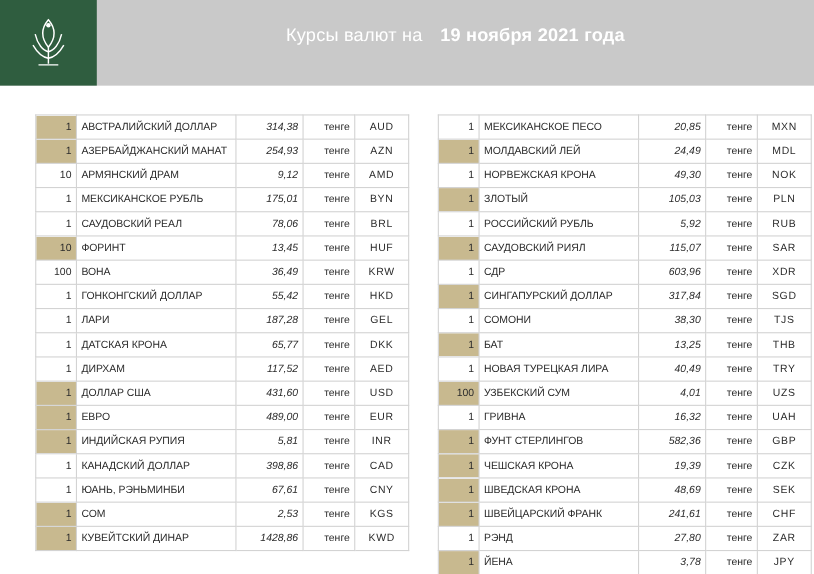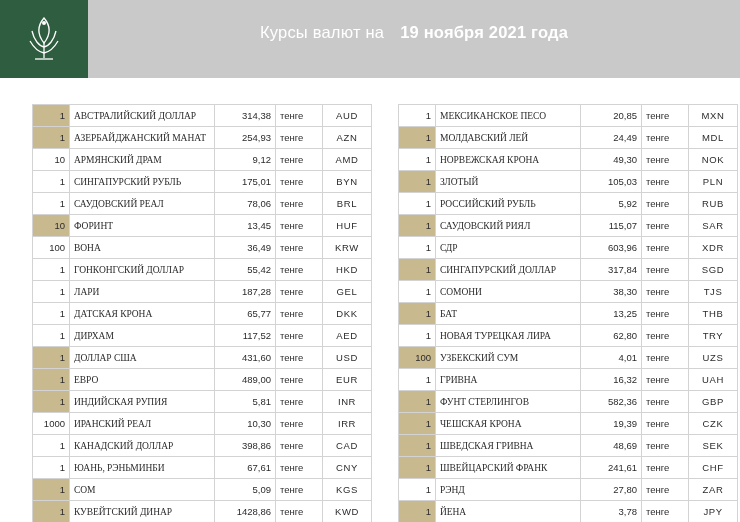--- a/index.html
+++ b/index.html
@@ -88,23 +88,23 @@
     height: 21px;
     font-size: 9.5px;
     color: #2b2b2b;
     padding: 0 4px;
     white-space: nowrap;
     overflow: hidden;
     vertical-align: middle;
   }
   
   .c-qty  { width: 28px;  text-align: right; padding-right: 5px; }
-  .c-name { width: 136px; text-align: left;  padding-left: 6px; font-size: 9px; letter-spacing: -0.05px; font-family: Liberation Serif, serif;}
-  .c-rate { width: 52px;  text-align: right; padding-right: 5px; }
-  .c-unit { width: 38px;  text-align: left;  padding-left: 5px; color:#3a3a3a;}
+  .c-name { width: 136px; text-align: left;  padding-left: 6px; font-size: 9px; letter-spacing: -0.05px;}
+  .c-rate { width: 52px;  text-align: right; padding-right: 5px; font-style: italic; }
+  .c-unit { width: 38px;  text-align: right;  padding-left: 5px; color:#3a3a3a;}
   .c-code { width: 40px;  text-align: center; letter-spacing: 0.6px; }
 
   
   td.hl {
     background: #c8b98f;
   }
   td.qty-plain {
     background: #ffffff;
   }
 </style>
@@ -155,21 +155,21 @@
           </tr>
           <tr>
             <td class="c-qty qty-plain">10</td>
             <td class="c-name">АРМЯНСКИЙ  ДРАМ</td>
             <td class="c-rate">9,12</td>
             <td class="c-unit">тенге</td>
             <td class="c-code">AMD</td>
           </tr>
           <tr>
             <td class="c-qty qty-plain">1</td>
-            <td class="c-name">СИНГАПУРСКИЙ РУБЛЬ</td>
+            <td class="c-name">МЕКСИКАНСКОЕ РУБЛЬ</td>
             <td class="c-rate">175,01</td>
             <td class="c-unit">тенге</td>
             <td class="c-code">BYN</td>
           </tr>
           <tr>
             <td class="c-qty qty-plain">1</td>
             <td class="c-name">САУДОВСКИЙ РЕАЛ</td>
             <td class="c-rate">78,06</td>
             <td class="c-unit">тенге</td>
             <td class="c-code">BRL</td>
@@ -231,44 +231,37 @@
             <td class="c-code">EUR</td>
           </tr>
           <tr>
             <td class="c-qty hl">1</td>
             <td class="c-name">ИНДИЙСКАЯ РУПИЯ</td>
             <td class="c-rate">5,81</td>
             <td class="c-unit">тенге</td>
             <td class="c-code">INR</td>
           </tr>
           <tr>
-            <td class="c-qty qty-plain">1000</td>
-            <td class="c-name">ИРАНСКИЙ РЕАЛ</td>
-            <td class="c-rate">10,30</td>
-            <td class="c-unit">тенге</td>
-            <td class="c-code">IRR</td>
-          </tr>
-          <tr>
             <td class="c-qty qty-plain">1</td>
             <td class="c-name">КАНАДСКИЙ ДОЛЛАР</td>
             <td class="c-rate">398,86</td>
             <td class="c-unit">тенге</td>
             <td class="c-code">CAD</td>
           </tr>
           <tr>
             <td class="c-qty qty-plain">1</td>
             <td class="c-name">ЮАНЬ, РЭНЬМИНБИ</td>
             <td class="c-rate">67,61</td>
             <td class="c-unit">тенге</td>
             <td class="c-code">CNY</td>
           </tr>
           <tr>
             <td class="c-qty hl">1</td>
             <td class="c-name">СОМ</td>
-            <td class="c-rate">5,09</td>
+            <td class="c-rate">2,53</td>
             <td class="c-unit">тенге</td>
             <td class="c-code">KGS</td>
           </tr>
           <tr>
             <td class="c-qty hl">1</td>
             <td class="c-name">КУВЕЙТСКИЙ ДИНАР</td>
             <td class="c-rate">1428,86</td>
             <td class="c-unit">тенге</td>
             <td class="c-code">KWD</td>
           </tr>
@@ -345,21 +338,21 @@
           <tr>
             <td class="c-qty hl">1</td>
             <td class="c-name">БАТ</td>
             <td class="c-rate">13,25</td>
             <td class="c-unit">тенге</td>
             <td class="c-code">THB</td>
           </tr>
           <tr>
             <td class="c-qty qty-plain">1</td>
             <td class="c-name">НОВАЯ ТУРЕЦКАЯ ЛИРА</td>
-            <td class="c-rate">62,80</td>
+            <td class="c-rate">40,49</td>
             <td class="c-unit">тенге</td>
             <td class="c-code">TRY</td>
           </tr>
           <tr>
             <td class="c-qty hl">100</td>
             <td class="c-name">УЗБЕКСКИЙ СУМ</td>
             <td class="c-rate">4,01</td>
             <td class="c-unit">тенге</td>
             <td class="c-code">UZS</td>
           </tr>
@@ -379,21 +372,21 @@
           </tr>
           <tr>
             <td class="c-qty hl">1</td>
             <td class="c-name">ЧЕШСКАЯ КРОНА</td>
             <td class="c-rate">19,39</td>
             <td class="c-unit">тенге</td>
             <td class="c-code">CZK</td>
           </tr>
           <tr>
             <td class="c-qty hl">1</td>
-            <td class="c-name">ШВЕДСКАЯ ГРИВНА</td>
+            <td class="c-name">ШВЕДСКАЯ КРОНА</td>
             <td class="c-rate">48,69</td>
             <td class="c-unit">тенге</td>
             <td class="c-code">SEK</td>
           </tr>
           <tr>
             <td class="c-qty hl">1</td>
             <td class="c-name">ШВЕЙЦАРСКИЙ ФРАНК</td>
             <td class="c-rate">241,61</td>
             <td class="c-unit">тенге</td>
             <td class="c-code">CHF</td>

